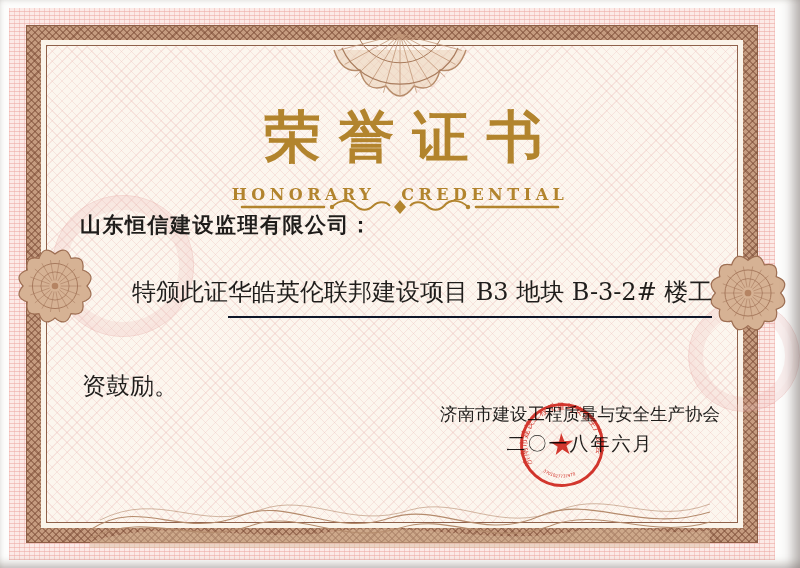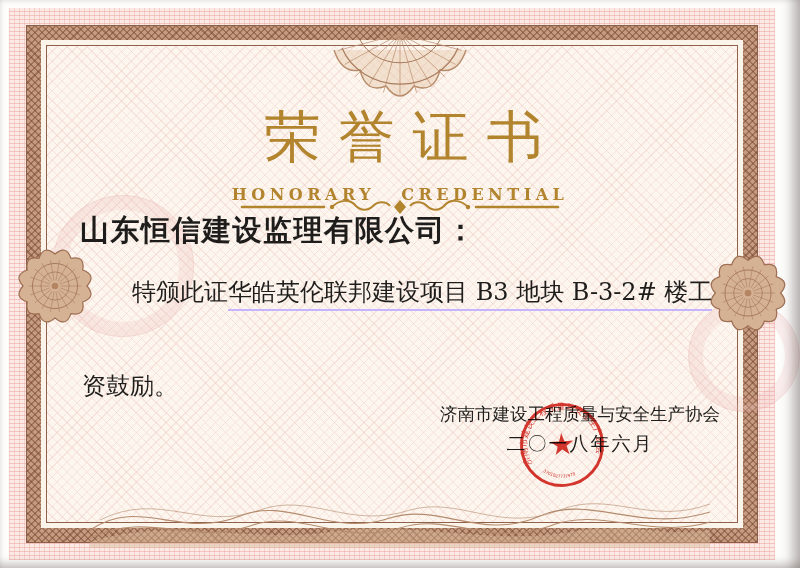--- a/index.html
+++ b/index.html
@@ -24,30 +24,30 @@
     background-color:#fcf6ee;
     background-image:
       repeating-linear-gradient(45deg, rgba(236,190,186,.33) 0 1px, transparent 1px 7px),
       repeating-linear-gradient(135deg, rgba(236,190,186,.33) 0 1px, transparent 1px 7px);}
   
   .orn{position:absolute;pointer-events:none;}
   .faint-circle{position:absolute;border-radius:50%;border:1px solid rgba(225,150,148,.45);
     box-shadow:inset 0 0 0 6px rgba(245,215,213,.3), inset 0 0 0 14px rgba(225,150,148,.2);opacity:.7;}
   
   .title{position:absolute;left:0;top:100px;width:100%;text-align:center;
-    font-size:56px;font-weight:400;color:#b2842d;letter-spacing:18px;padding-left:25px;box-sizing:border-box;}
+    font-size:56px;font-weight:700;color:#b2842d;letter-spacing:18px;padding-left:25px;box-sizing:border-box;}
   .subtitle{position:absolute;left:0;top:185px;width:100%;text-align:center;
     font-size:16px;font-weight:700;color:#b2842d;letter-spacing:4.5px;word-spacing:16px;}
-  .recipient{position:absolute;left:80px;top:211px;font-size:29px;font-weight:700;
+  .recipient{position:absolute;left:80px;top:211px;font-size:21px;font-weight:700;
     color:#1f1d1b;letter-spacing:1.5px;}
   .bodyline{position:absolute;left:82px;color:#1f1d1b;font-size:24px;white-space:nowrap;}
   .l1{top:276px;padding-left:50px;}
   .l2{top:325px;}
   .l3{top:370px;text-align:center;}
-  .u{border-bottom:2px solid #c4b5fd;padding-bottom:3px;}
+  .u{border-bottom:2px solid #0f172a;padding-bottom:10px;}
   .issuer{position:absolute;left:440px;top:402px;width:280px;text-align:center;
     font-size:17.5px;color:#1f1d1b;white-space:nowrap;}
   .dateline{position:absolute;left:440px;top:431px;width:280px;text-align:center;
     font-size:19px;letter-spacing:2px;color:#1f1d1b;}
   .seal{position:absolute;left:516px;top:399px;width:92px;height:92px;z-index:40;
     mix-blend-mode:multiply;opacity:.92;transform:rotate(-4deg);}
 </style>
 </head>
 <body>
 

